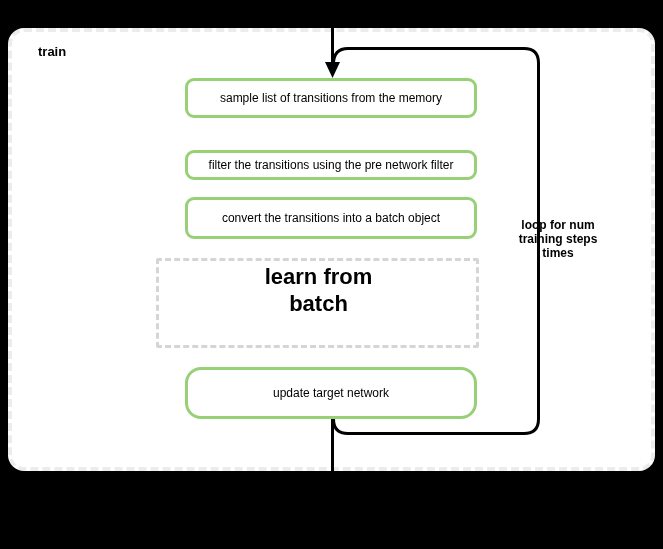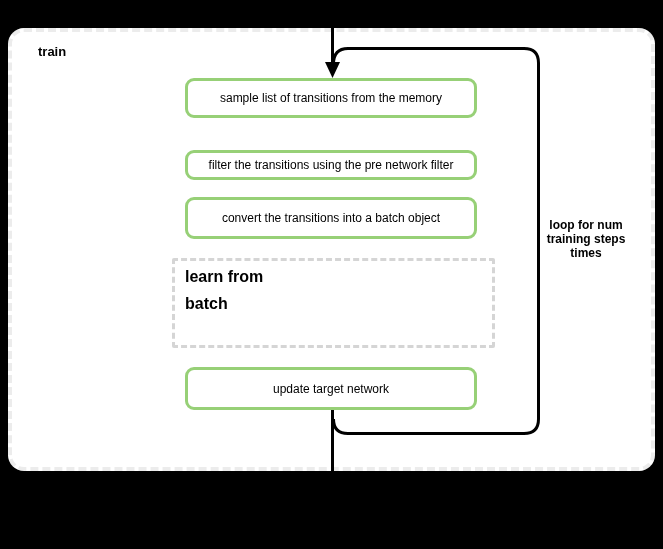--- a/index.html
+++ b/index.html
@@ -27,31 +27,32 @@
   .step{
     position:absolute;left:185px;width:292px;box-sizing:border-box;
     background:var(--surface-bg);
     border:3px solid var(--step-border);border-radius:9px;
     display:flex;align-items:center;justify-content:center;
     font-size:12px;color:var(--text);text-align:center;padding:4px 14px;
   }
   .step-1{top:78px;height:40px;}
   .step-2{top:136px;height:30px;margin-top:14px;}
   .step-3{top:197px;height:42px;text-align:right;}
-  .step-4{top:367px;height:43px;}
+  .step-4{top:367px;height:52px;border-radius:16px;}
   .sub-process{
-    position:absolute;left:172px;top:258px;width:323px;height:90px;box-sizing:border-box;
+    position:absolute;left:156px;top:258px;width:323px;height:90px;box-sizing:border-box;
     background:var(--surface-bg);
     border:3px dashed var(--sub-process-border);border-radius:2px;
     padding:2px 8px 0 10px;
-    font-size:16px;font-weight:bold;line-height:27px;color:var(--text);
+    font-size:22px;font-weight:bold;line-height:27px;color:var(--text);
     white-space:pre-line;
+    text-align:center;
   }
   .loop-label{
-    position:absolute;left:540px;top:218px;width:92px;
+    position:absolute;left:512px;top:218px;width:92px;
     font-size:12px;font-weight:bold;line-height:14px;color:var(--text);
     text-align:center;white-space:pre-line;
   }
 </style>
 </head>
 <body>
 
 <div class="canvas">
 
   <div class="train-box"></div>

